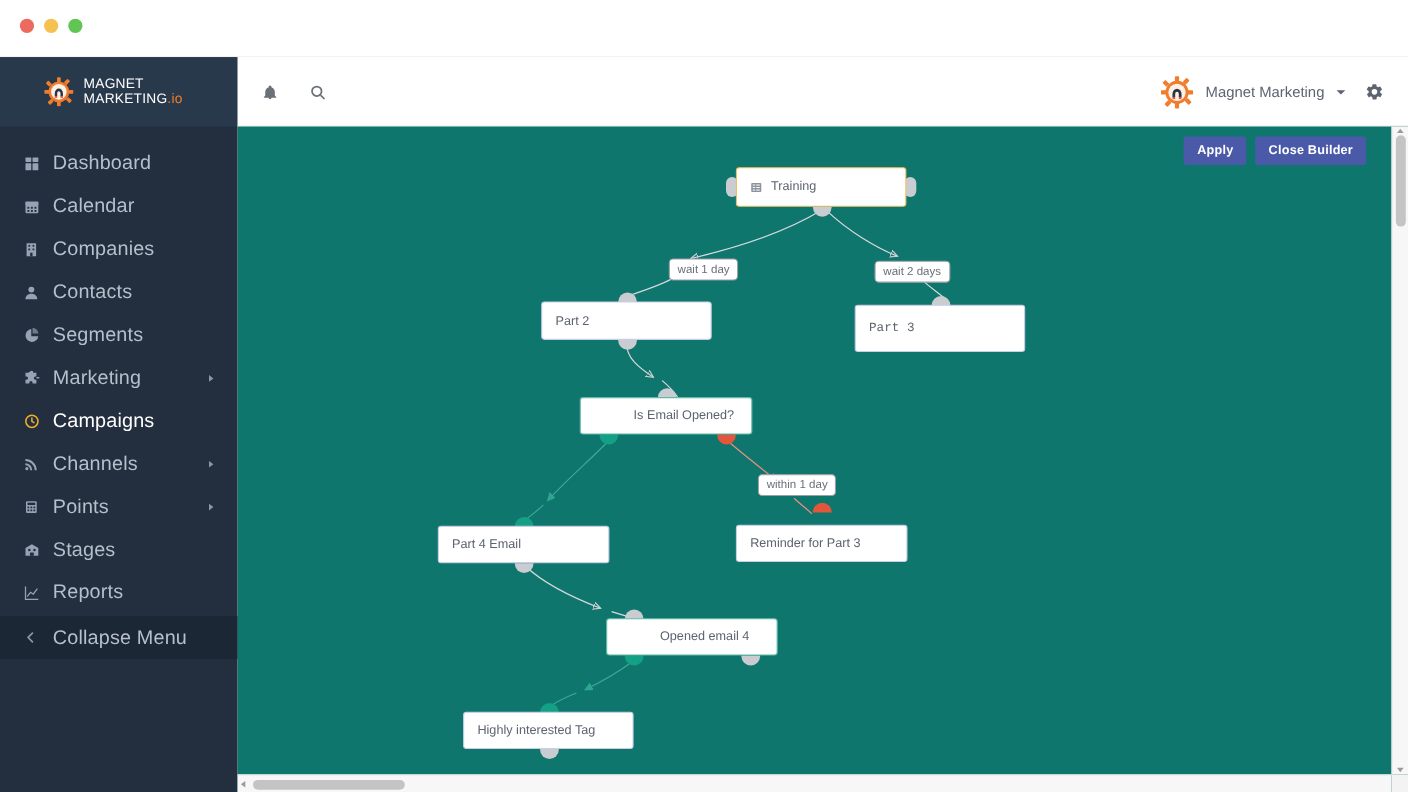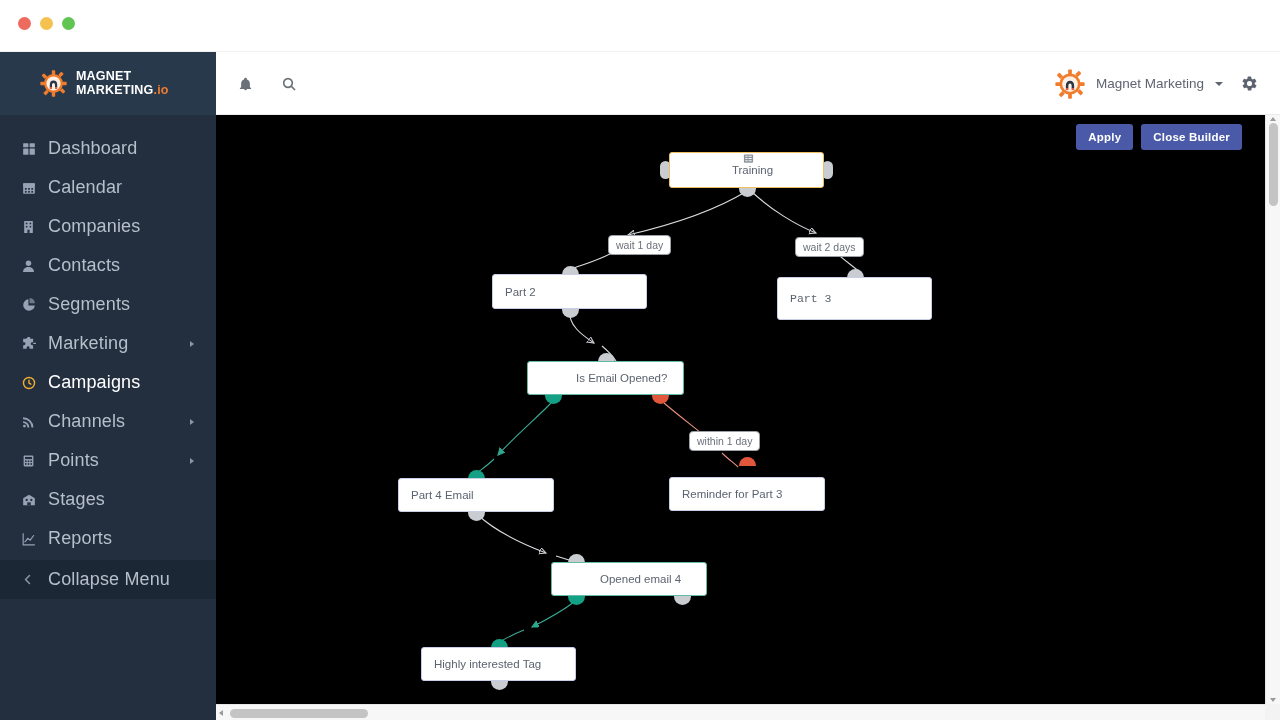--- a/index.html
+++ b/index.html
@@ -20,21 +20,21 @@
   .l-yellow{ background:#f5c14f; }
   .l-green{ background:#61c554; }
 
   
   .sidebar { position:absolute; left:0; top:52px; width:216px; height:668px;
     background:#232f3e; }
   .brand { height:63px; display:flex; align-items:center; gap:9px;
     padding-left:40px; background:#28394c; }
   .brand-logo { width:27px; height:27px; position:relative; flex:0 0 auto; }
   .gear { position:absolute; inset:0; }
-  .brand-text { color:#ffffff; font-size:12.5px; font-weight:bold;
+  .brand-text { color:#ffffff; font-size:12.5px; font-weight:normal;
     line-height:13.5px; letter-spacing:.2px; }
   .brand-text .io { color:#f07c2c; }
 
   .nav { padding-top:14px; }
   .nav-item { height:39px; display:flex; align-items:center; position:relative;
     padding-left:22px; cursor:pointer; }
   .nav-item .ico { width:26px; flex:0 0 26px; display:flex; align-items:center;
     color:#97a3b4; }
   .nav-item .lbl { color:#b6bfcb; font-size:18px; letter-spacing:.15px; }
   .nav-item.active .ico { color:#f0ad2e; }
@@ -58,21 +58,21 @@
   .avatar { width:30px; height:30px; border-radius:4px; background:#fff;
     position:relative; flex:0 0 auto; }
   .user-name { font-size:13.5px; color:#5d6470; }
   .user-caret { width:0;height:0; border-left:4.5px solid #5d6470;
     border-top:4px solid transparent; border-bottom:4px solid transparent;
     transform:rotate(90deg); margin-left:2px; cursor:pointer;}
   .gear-btn { color:#5d6470; cursor:pointer; margin-left:9px; display:flex; }
 
   
   .canvas { position:absolute; left:216px; top:115px; right:0; bottom:0;
-    background:#000000; overflow:hidden; }
+    background:#0f766e; overflow:hidden; }
 
   .actions { position:absolute; right:38px; top:9px; display:flex; gap:8px; z-index:30; }
   .btn { background:#4a5aa8; color:#ffffff; font-size:11.5px; font-weight:bold;
     border:none; border-radius:3px; padding:7px 12px; cursor:pointer;
     letter-spacing:.2px; }
 
   
   .node { position:absolute; background:#ffffff; border:1px solid #c8cde8;
     border-radius:3px; display:flex; align-items:center; padding-left:12px;
     font-size:11.5px; color:#5c6370; cursor:pointer; z-index:10; }
@@ -383,21 +383,21 @@
       <path d="M506,338 C512,344 518,348 522,352" stroke="#e89080" fill="none" stroke-width="1.1"></path>
 
       <path d="M262,400 C278,415 304,428 330,438" stroke="#d8dadd" fill="none" stroke-width="1.1" marker-end="url(#ah-grey)"></path>
       <path d="M340,441 C356,446 370,450 382,452" stroke="#d8dadd" fill="none" stroke-width="1.1"></path>
 
       <path d="M358,487 C345,497 330,505 316,512" stroke="#3aa995" fill="none" stroke-width="1.1" marker-end="url(#ah-teal)"></path>
       <path d="M308,515 C298,519 290,523 284,527" stroke="#3aa995" fill="none" stroke-width="1.1"></path>
     </svg>
 
     <div id="flow">
-        <div class="node yellow" style="left: 453px; top: 37px; width: 155px; height: 36px; flex-direction: column;">
+        <div class="node yellow" style="left: 453px; top: 37px; width: 155px; height: 36px;">
           <span class="n-ico">
             <svg width="11" height="11" viewBox="0 0 24 24" fill="currentColor">
               <rect x="2" y="3" width="20" height="18" rx="2"></rect>
               <g fill="#ffffff">
                 <rect x="5" y="6" width="5" height="2"></rect>
                 <rect x="12" y="6" width="7" height="2"></rect>
                 <rect x="5" y="11" width="5" height="2"></rect>
                 <rect x="12" y="11" width="7" height="2"></rect>
                 <rect x="5" y="16" width="5" height="2"></rect>
                 <rect x="12" y="16" width="7" height="2"></rect>

